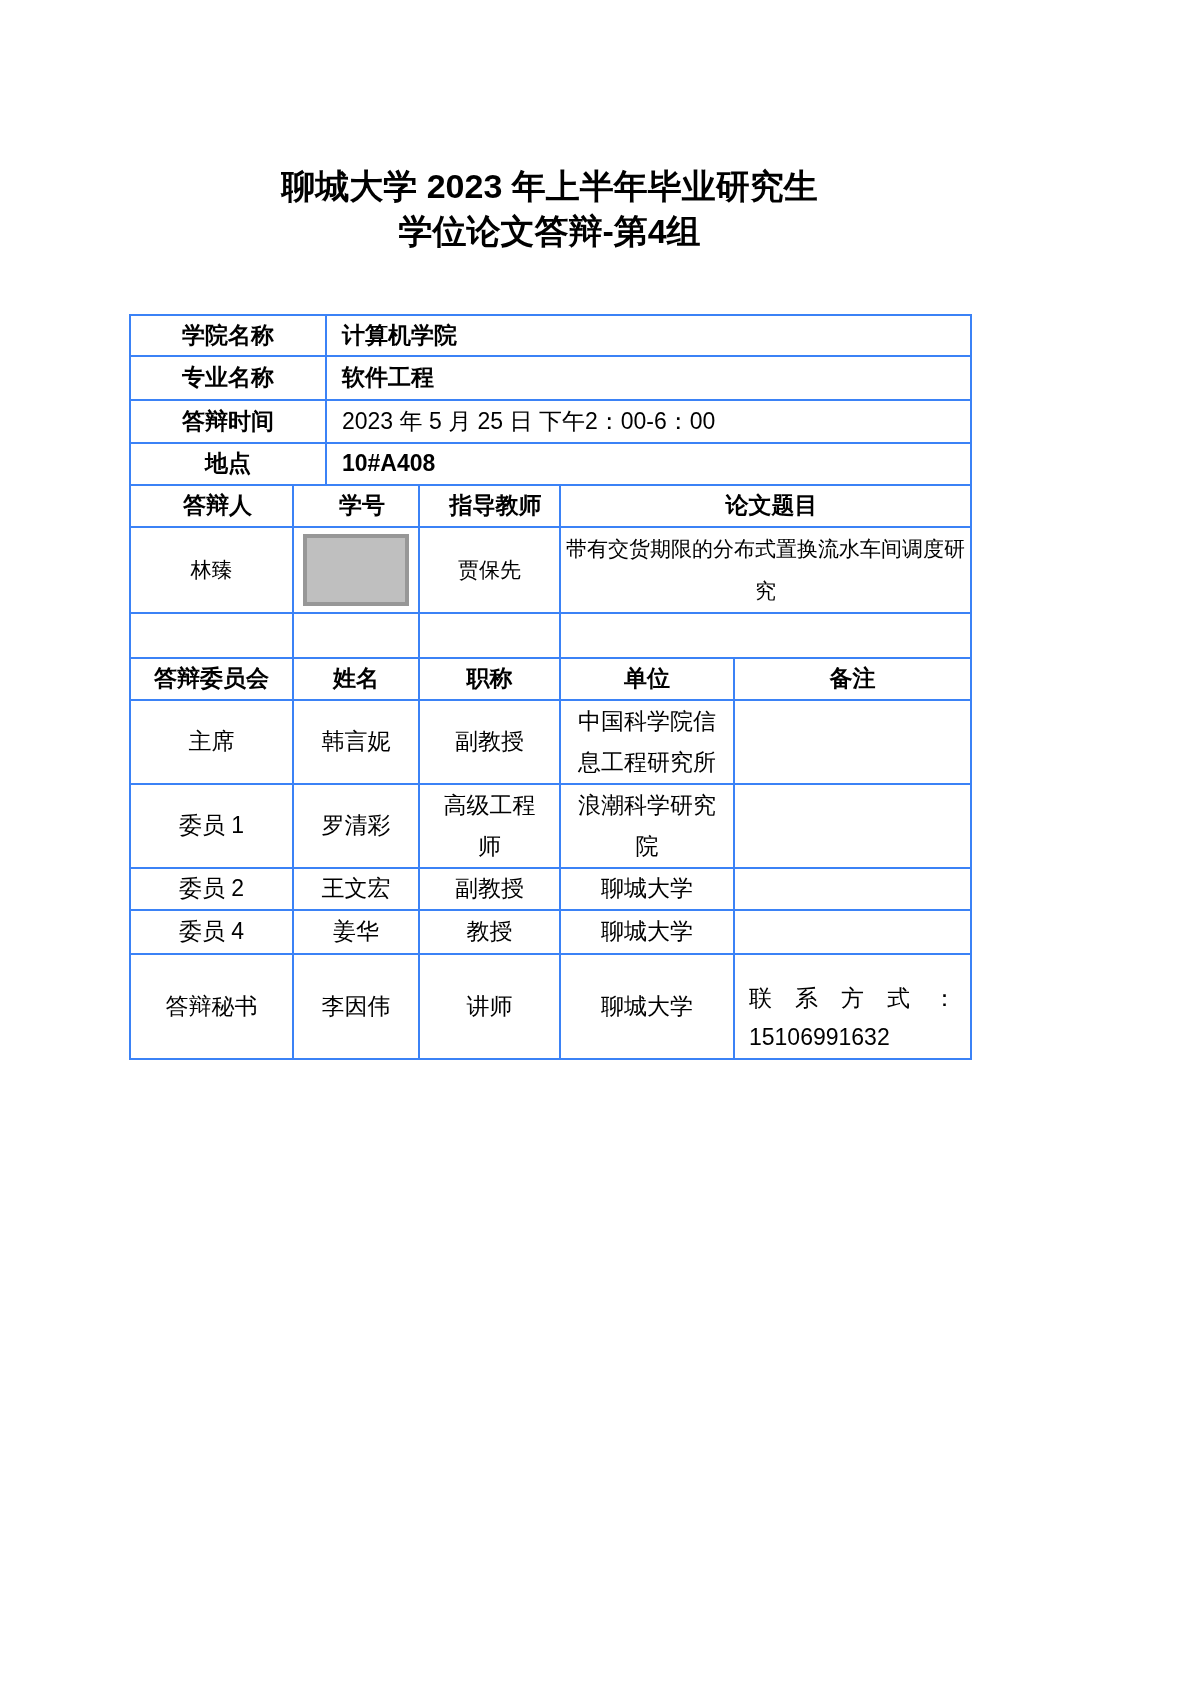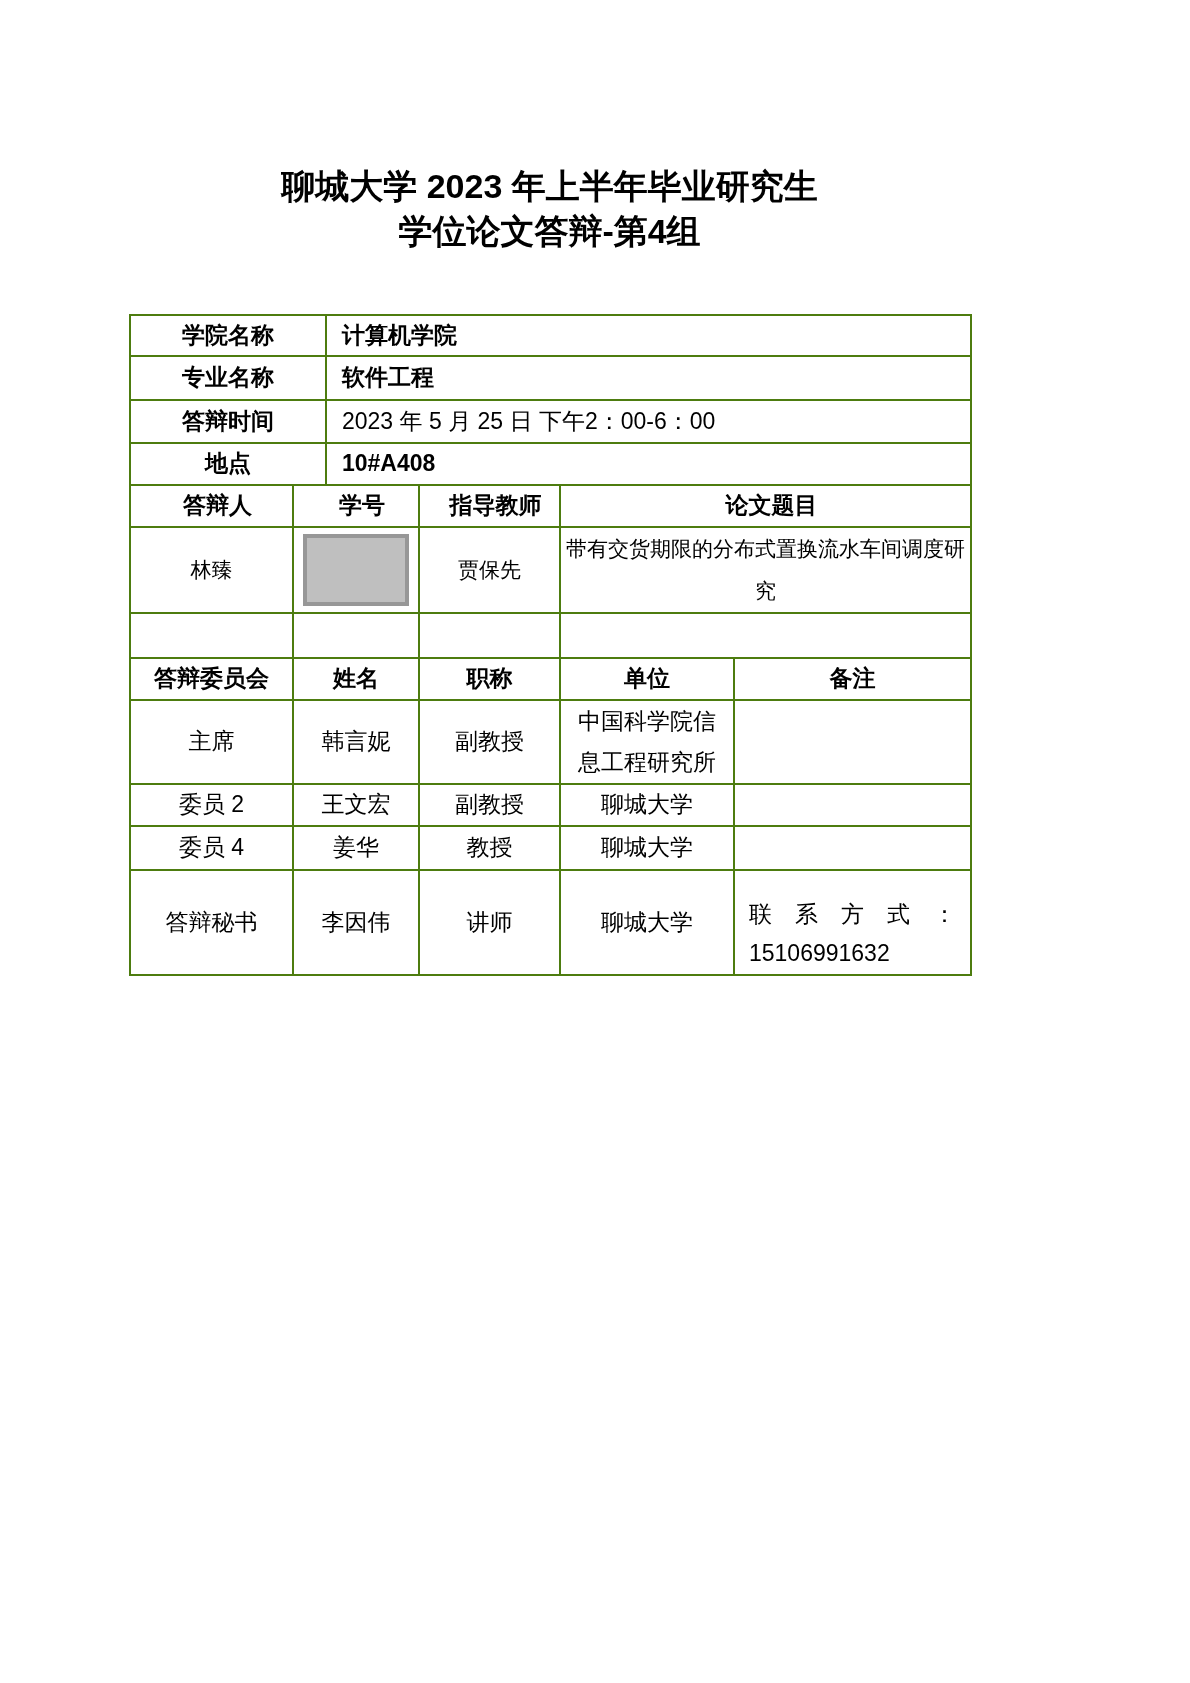--- a/index.html
+++ b/index.html
@@ -18,21 +18,21 @@
     font-size: 34px;
     font-weight: 700;
     line-height: 1.32;
     word-break: break-all;
   }
 
   .tables { width: 841px; margin: 60px auto 0; }
   table { border-collapse: collapse; table-layout: fixed; width: 841px; }
   .t2, .t3 { margin-top: -2px; }
   td {
-    border: 2px solid #4d7c0f;
+    border: 2px solid #3b82f6;
     padding: 0;
     text-align: center;
     vertical-align: middle;
     font-size: 23px;
     overflow: hidden;
   }
   .hdr { font-weight: 700; }
   .left { text-align: left; padding-left: 15px; margin-left: 28px; }
   .bold { font-weight: 700; }
 
@@ -145,20 +145,27 @@
         <td class="hdr">单位</td>
         <td class="hdr">备注</td>
       </tr>
       <tr class="c1">
         <td>主席</td>
         <td>韩言妮</td>
         <td class="wrapcell">副教授</td>
         <td class="wrapcell">中国科学院信息工程研究所</td>
         <td></td>
       </tr>
+      <tr class="c2">
+        <td>委员 1</td>
+        <td>罗清彩</td>
+        <td class="wrapcell">高级工程师</td>
+        <td class="wrapcell">浪潮科学研究院</td>
+        <td></td>
+      </tr>
       <tr class="c3">
         <td>委员 2</td>
         <td>王文宏</td>
         <td>副教授</td>
         <td>聊城大学</td>
         <td></td>
       </tr>
       <tr class="c5">
         <td>委员 4</td>
         <td>姜华</td>

